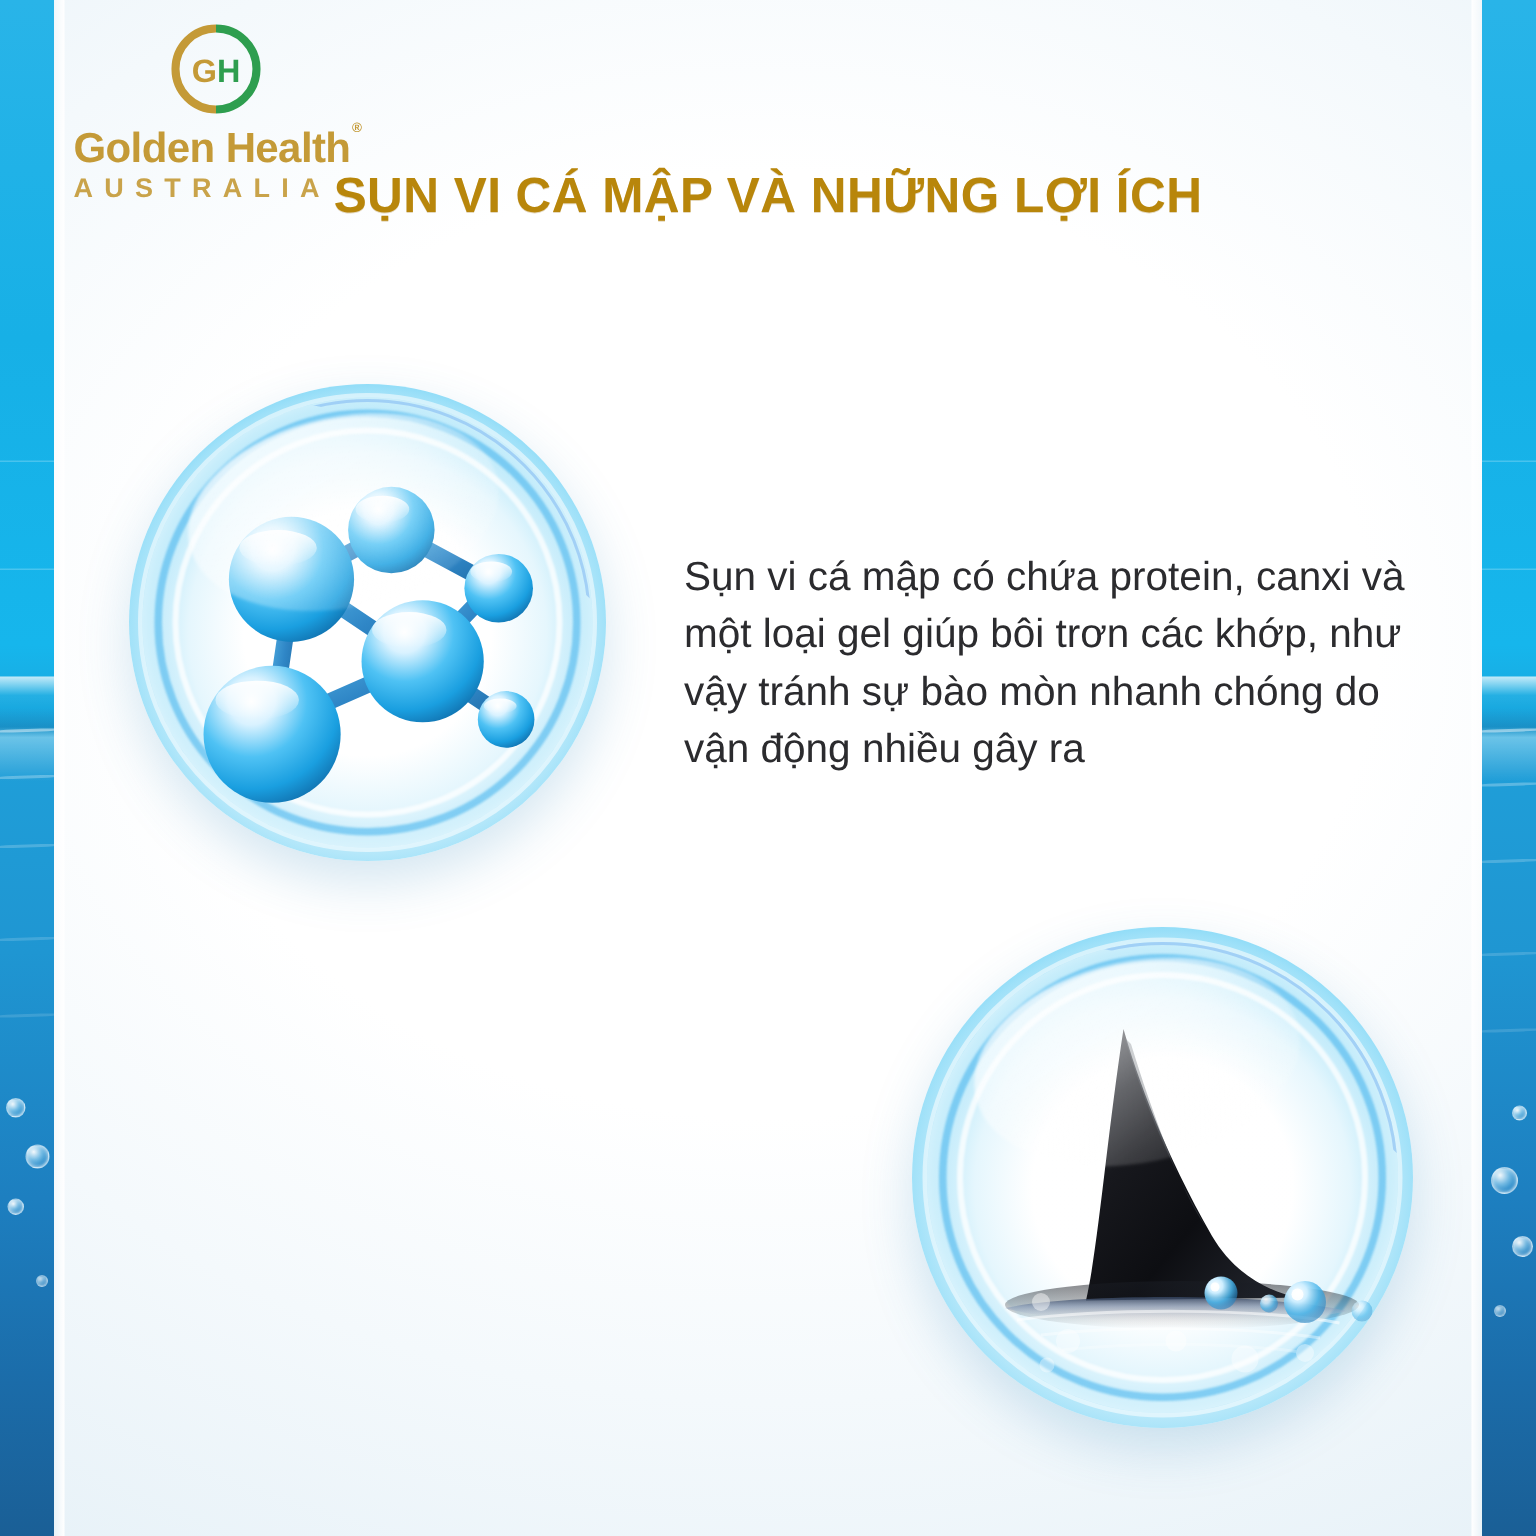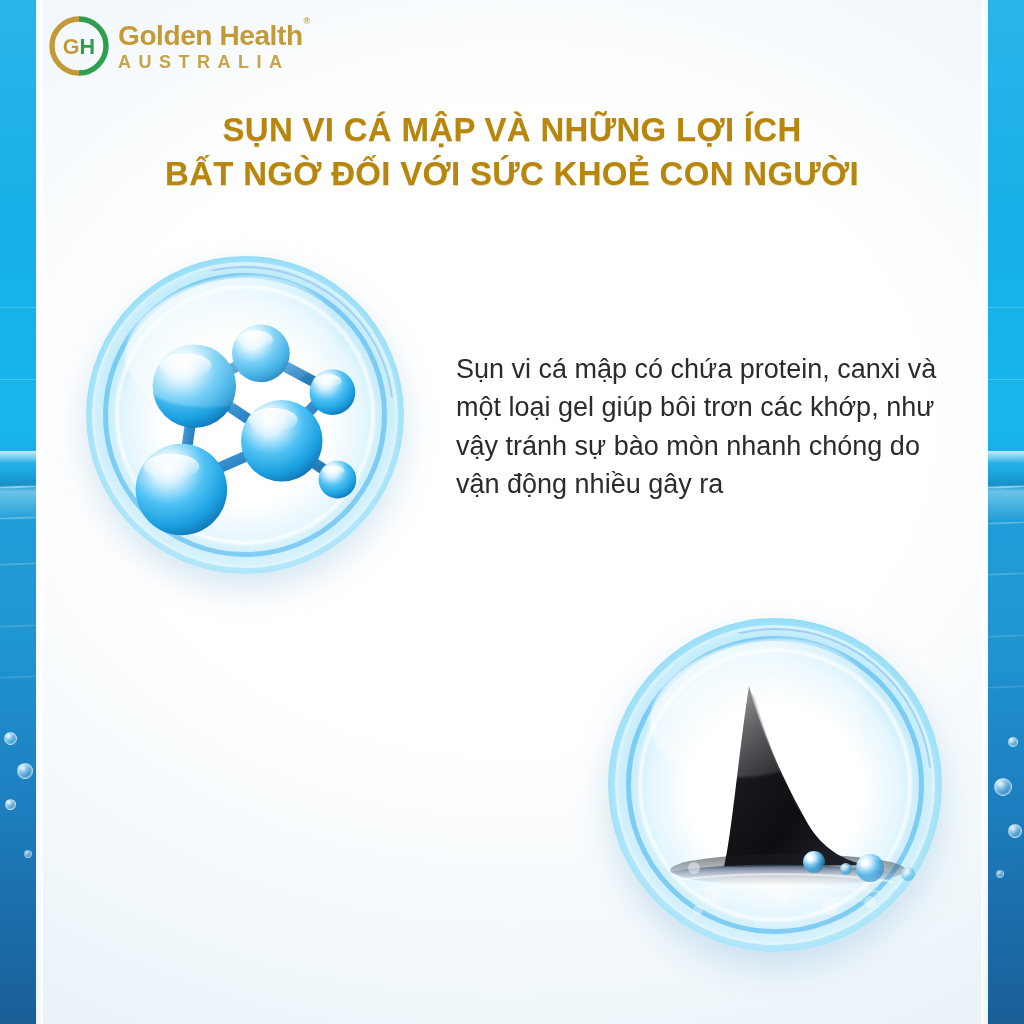--- a/index.html
+++ b/index.html
@@ -46,21 +46,21 @@
     position:absolute;left:0;right:0;height:1px;background:rgba(255,255,255,.22);
   }
   .bar-inner-edge{
     position:absolute;top:0;bottom:0;width:7px;
     background:linear-gradient(to right, rgba(255,255,255,0), #ffffff);
   }
   .bar-inner-edge.l{left:36px;}
   .bar-inner-edge.r{right:36px;background:linear-gradient(to left, rgba(255,255,255,0), #ffffff);}
 
   
-  .logo{position:absolute;left:49px;top:16px;display:flex;align-items:center;gap:9px;}
+  .logo{position:absolute;left:49px;top:16px;display:flex;align-items:center;gap:9px;flex-direction:column;}
   .logo-mark{position:relative;width:60px;height:60px;}
   .logo-text{display:flex;flex-direction:column;line-height:1;}
   .logo-name{
     font-family:"Liberation Sans", sans-serif;
     font-weight:700;font-size:28px;color:#c49a37;letter-spacing:-.4px;
     position:relative;white-space:nowrap;
   }
   .logo-reg{font-size:9px;vertical-align:super;position:relative;top:-10px;left:1px;}
   .logo-sub{
     font-size:18px;color:#c9a34a;letter-spacing:7.5px;margin-top:3px;
@@ -122,21 +122,21 @@
 
   
   .finwrap{position:absolute;inset:0;border-radius:50%;overflow:hidden;}
   .finwrap svg{position:absolute;left:0;top:0;width:100%;height:100%;}
 
   
   .para{
     position:absolute;color:#2b2b2e;font-size:27px;line-height:1.42;
     font-family:"Liberation Sans", sans-serif;font-weight:400;
   }
-  #para-top{left:456px;top:323px;width:492px;}
+  #para-top{left:456px;top:338px;width:492px;}
   #para-bottom{left:66px;top:726px;width:530px;}
 </style>
 </head>
 <body>
 
 <div id="poster">
 
   <div class="waterbar left">
     <div class="glint" style="top:30%"></div>
     <div class="glint" style="top:37%"></div>
@@ -182,21 +182,20 @@
     <div class="logo-text">
       <div class="logo-name">
         <span>Golden Health</span><span class="logo-reg">®</span>
       </div>
       <div class="logo-sub">AUSTRALIA</div>
     </div>
   </div>
 
   <div class="headline">
     <span class="l1">SỤN VI CÁ MẬP VÀ NHỮNG LỢI ÍCH</span>
-    <span class="l2">BẤT NGỜ ĐỐI VỚI SỨC KHOẺ CON NGƯỜI</span>
   </div>
 
   <div class="sphere" id="sphere-molecule">
     <div class="innerband"></div>
     <div class="innerband2"></div>
     <div class="arc"></div>
     <div class="mol">
       <svg viewBox="0 0 320 320" aria-hidden="true">
         <defs>
           <linearGradient id="bond" x1="0" y1="0" x2="1" y2="1">

